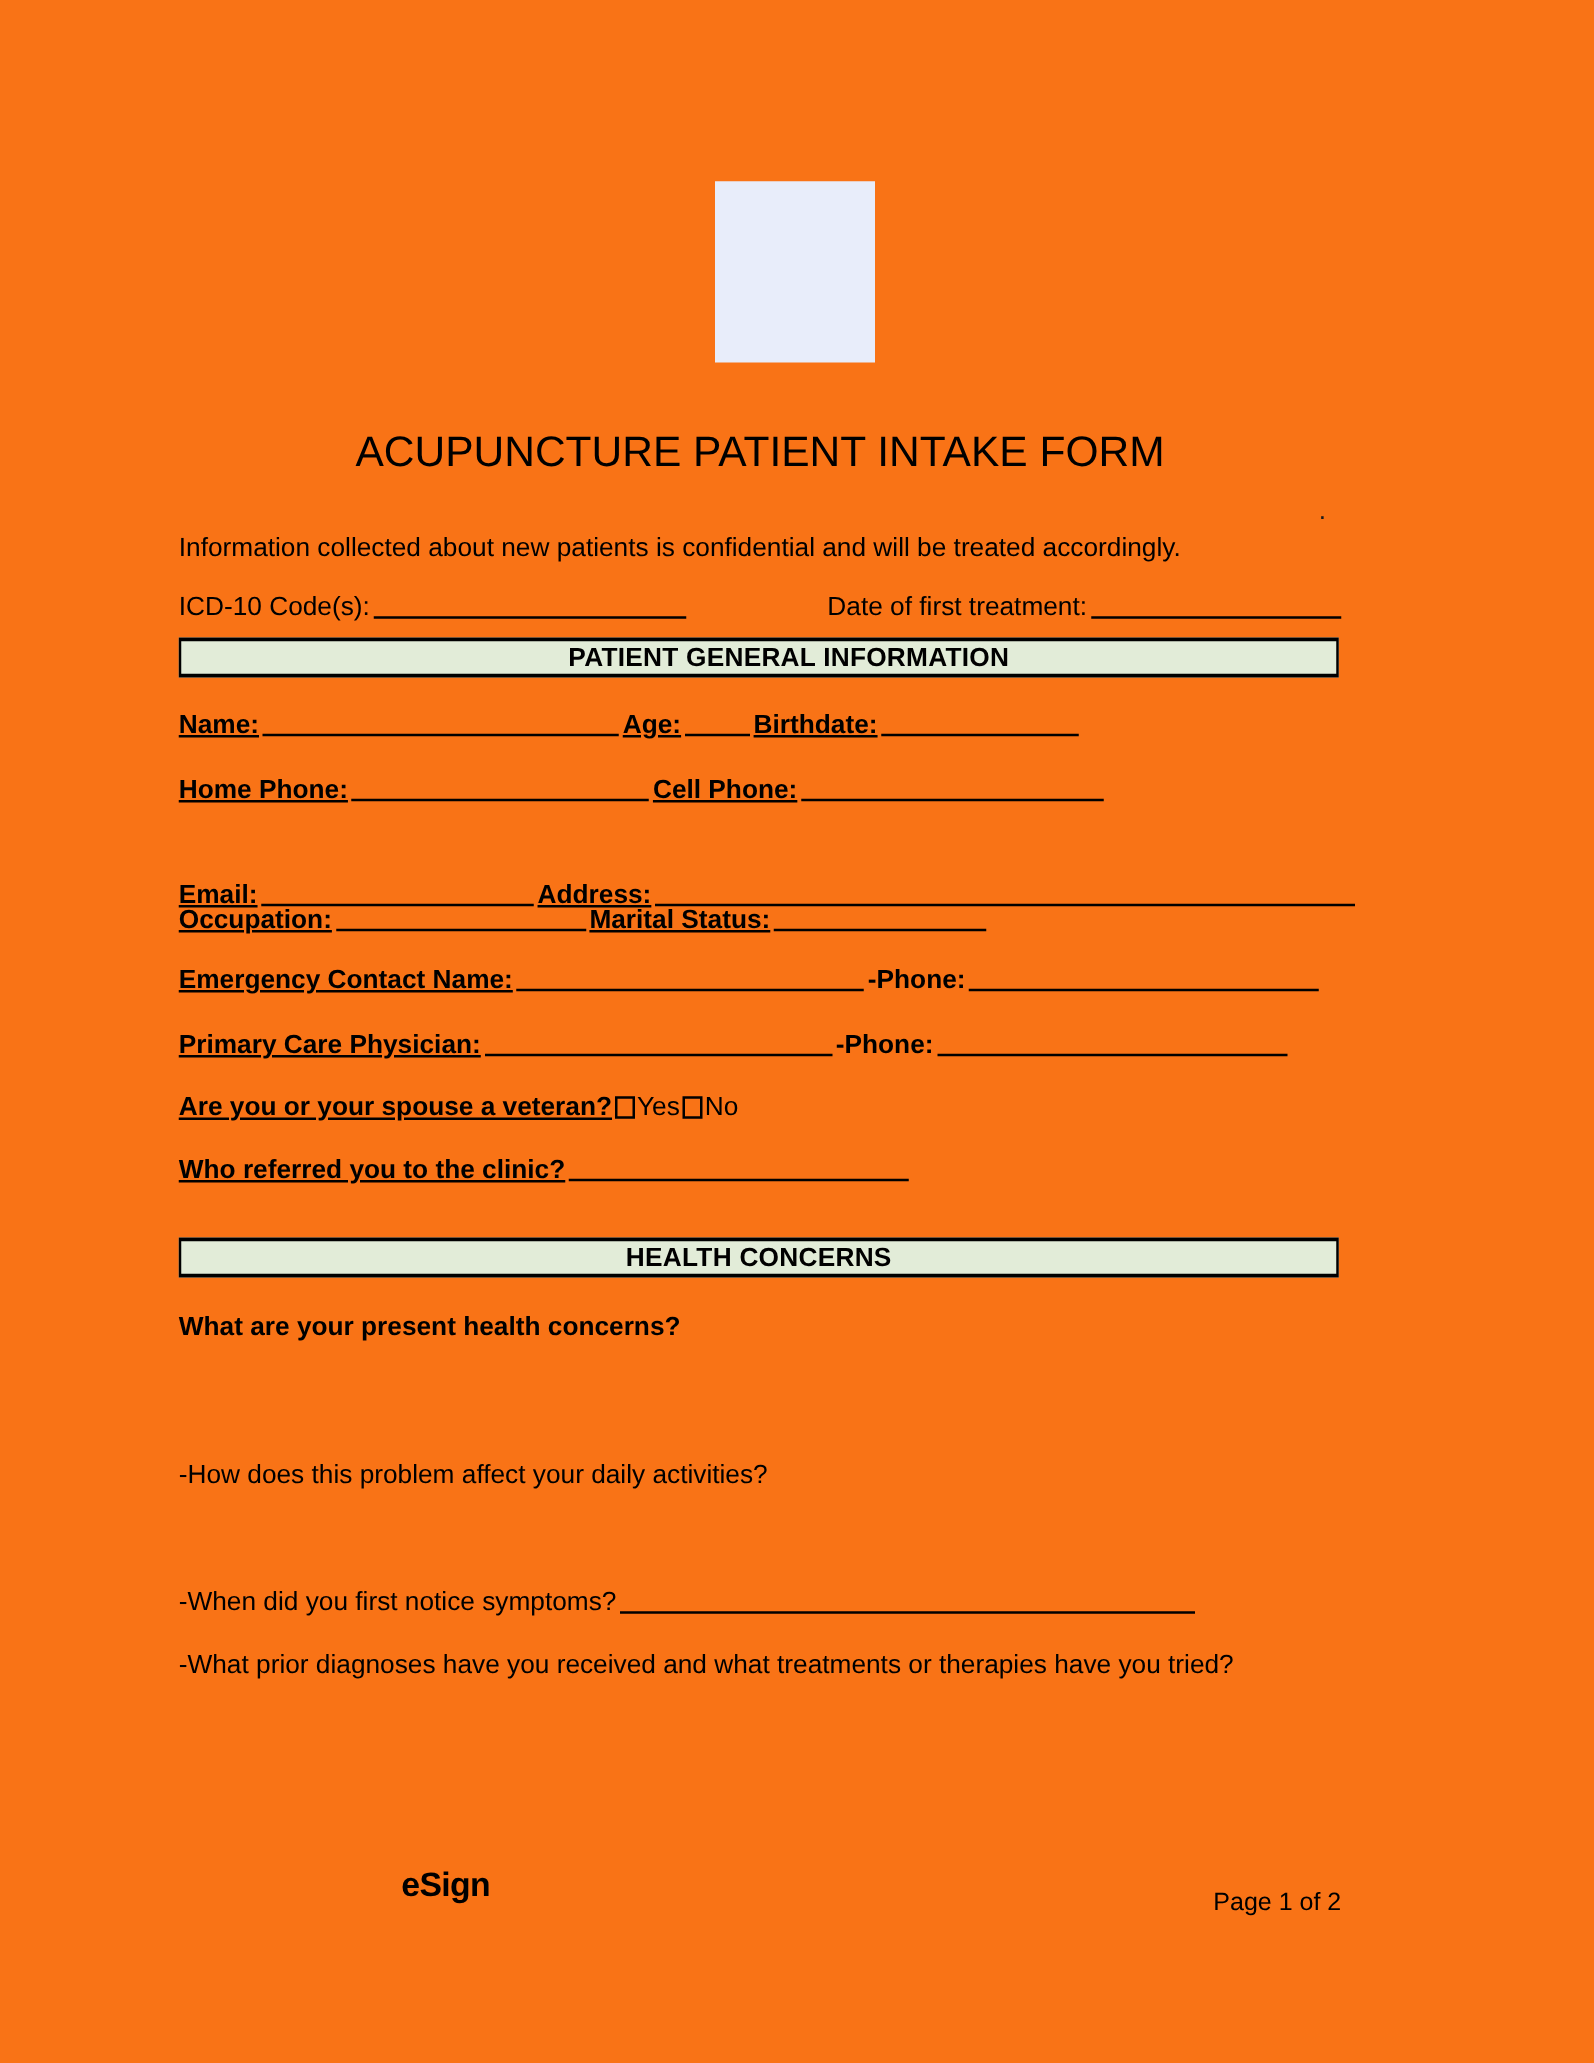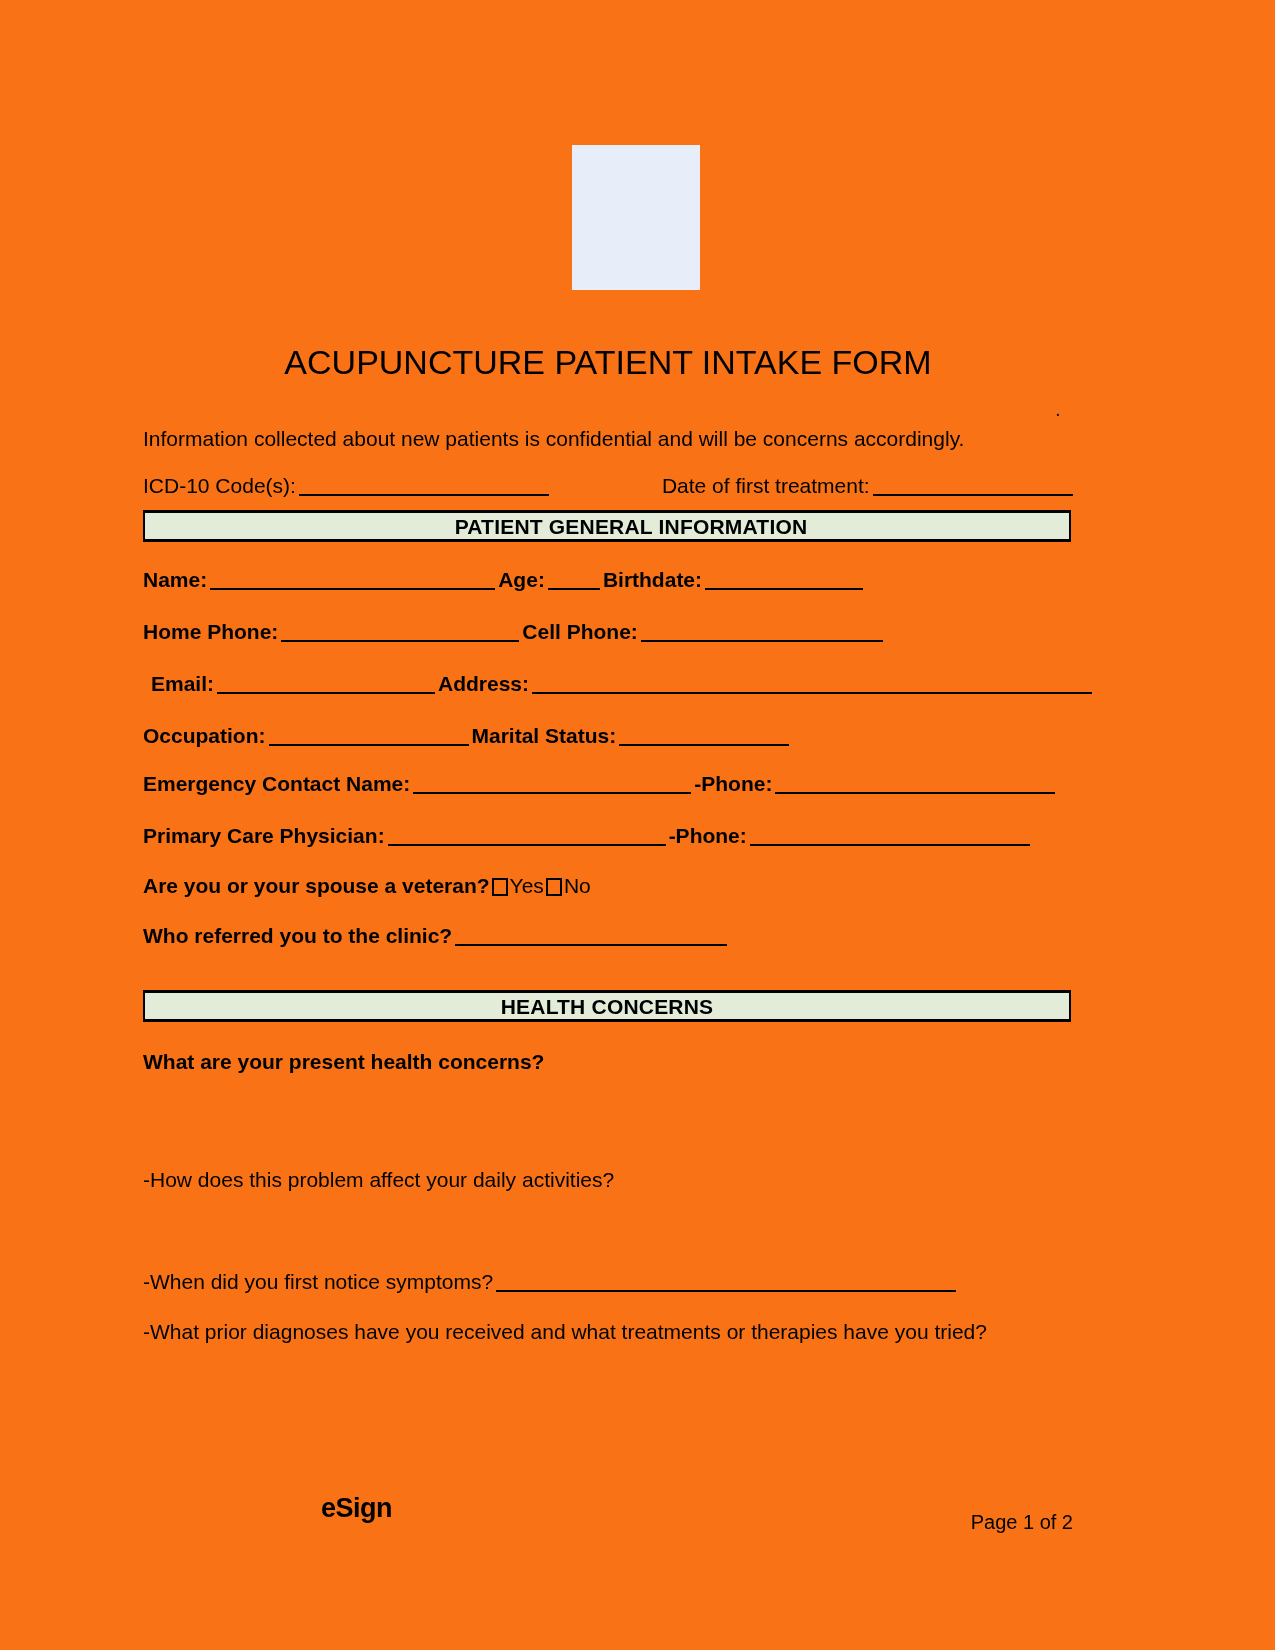--- a/index.html
+++ b/index.html
@@ -103,21 +103,21 @@
   #section-bar-health  { top: 990px; }
 
   
   .field-row {
     position: absolute;
     left: 0;
     width: 960px;
     font-size: 21px;
     white-space: nowrap;
   }
-  .lbl { font-weight: bold; }
+  .lbl { font-weight: bold; text-decoration: underline; }
   .lbl-reg { font-weight: bold; }
   .blank {
     display: inline-block;
     border-bottom: 2px solid #000;
     height: 19px;
     vertical-align: -3px;
     margin: 0 3px;
   }
 
   
@@ -170,33 +170,33 @@
 <div class="page">
 
   <div class="logo-box"></div>
 
   <div class="content">
 
     <h1 class="doc-title">ACUPUNCTURE PATIENT INTAKE FORM</h1>
 
     <div class="disclaimer">
       <span class="trailing-dot">.</span><br>
-      <span>Information collected about new patients is confidential and will be concerns accordingly.</span>
+      <span>Information collected about new patients is confidential and will be treated accordingly.</span>
     </div>
 
     <div class="icd-row">
       <span>ICD-10 Code(s):</span><span class="blank" id="icd-blank" style="width: 250px;"></span><span class="spacer-gap"></span><span>Date of first treatment:</span><span class="blank" id="date-blank" style="width: 200px;"></span>
     </div>
 
     <div class="section-bar" id="section-bar-general">PATIENT GENERAL INFORMATION</div>
 
     <div id="general-fields">
         <div class="field-row" style="top: 568px;"><span class="lbl">Name:</span><span class="blank" style="width: 285px;"></span><span class="lbl">Age:</span><span class="blank" style="width: 52px;"></span><span class="lbl">Birthdate:</span><span class="blank" style="width: 158px;"></span></div>
         <div class="field-row" style="top: 620px;"><span class="lbl">Home Phone:</span><span class="blank" style="width: 238px;"></span><span class="lbl">Cell Phone:</span><span class="blank" style="width: 242px;"></span></div>
-        <div class="field-row" style="top: 672px; text-align: center;"><span class="lbl">Email:</span><span class="blank" style="width: 218px;"></span><span class="lbl">Address:</span><span class="blank" style="width: 560px;"></span></div>
+        <div class="field-row" style="top: 704px;"><span class="lbl">Email:</span><span class="blank" style="width: 218px;"></span><span class="lbl">Address:</span><span class="blank" style="width: 560px;"></span></div>
         <div class="field-row" style="top: 724px;"><span class="lbl">Occupation:</span><span class="blank" style="width: 200px;"></span><span class="lbl">Marital Status:</span><span class="blank" style="width: 170px;"></span></div>
         <div class="field-row" style="top: 772px;"><span class="lbl">Emergency Contact Name:</span><span class="blank" style="width: 278px;"></span><span class="lbl-reg">-Phone:</span><span class="blank" style="width: 280px;"></span></div>
         <div class="field-row" style="top: 824px;"><span class="lbl">Primary Care Physician:</span><span class="blank" style="width: 278px;"></span><span class="lbl-reg">-Phone:</span><span class="blank" style="width: 280px;"></span></div>
       </div>
 
     <div class="field-row" id="veteran-row" style="top: 874px;">
       <span class="lbl">Are you or your spouse a veteran?</span><span class="cbox"></span><span class="cb-label">Yes</span><span class="cbox"></span><span class="cb-label">No</span>
     </div>
 
     <div class="field-row" id="referral-row" style="top: 924px;">

